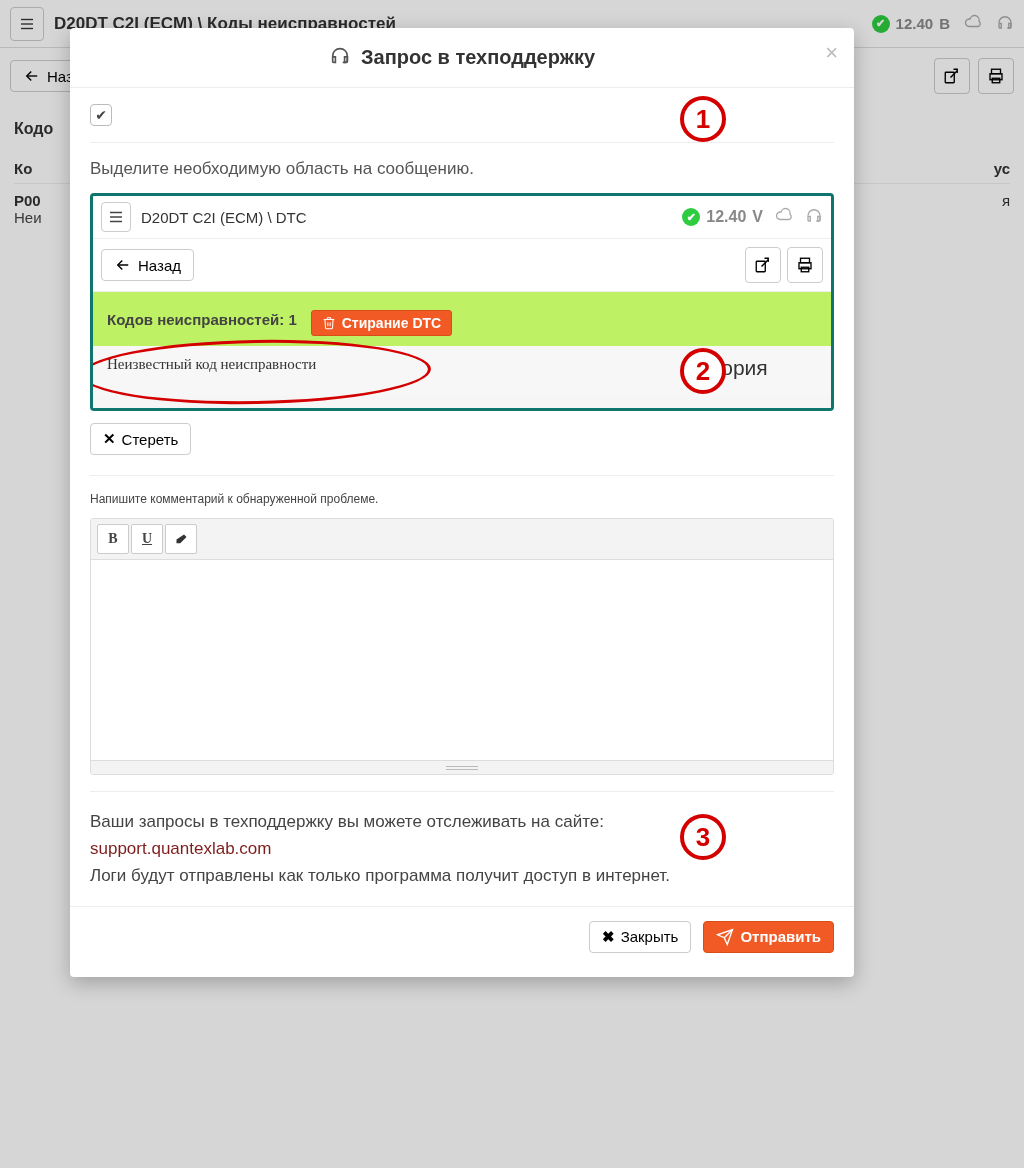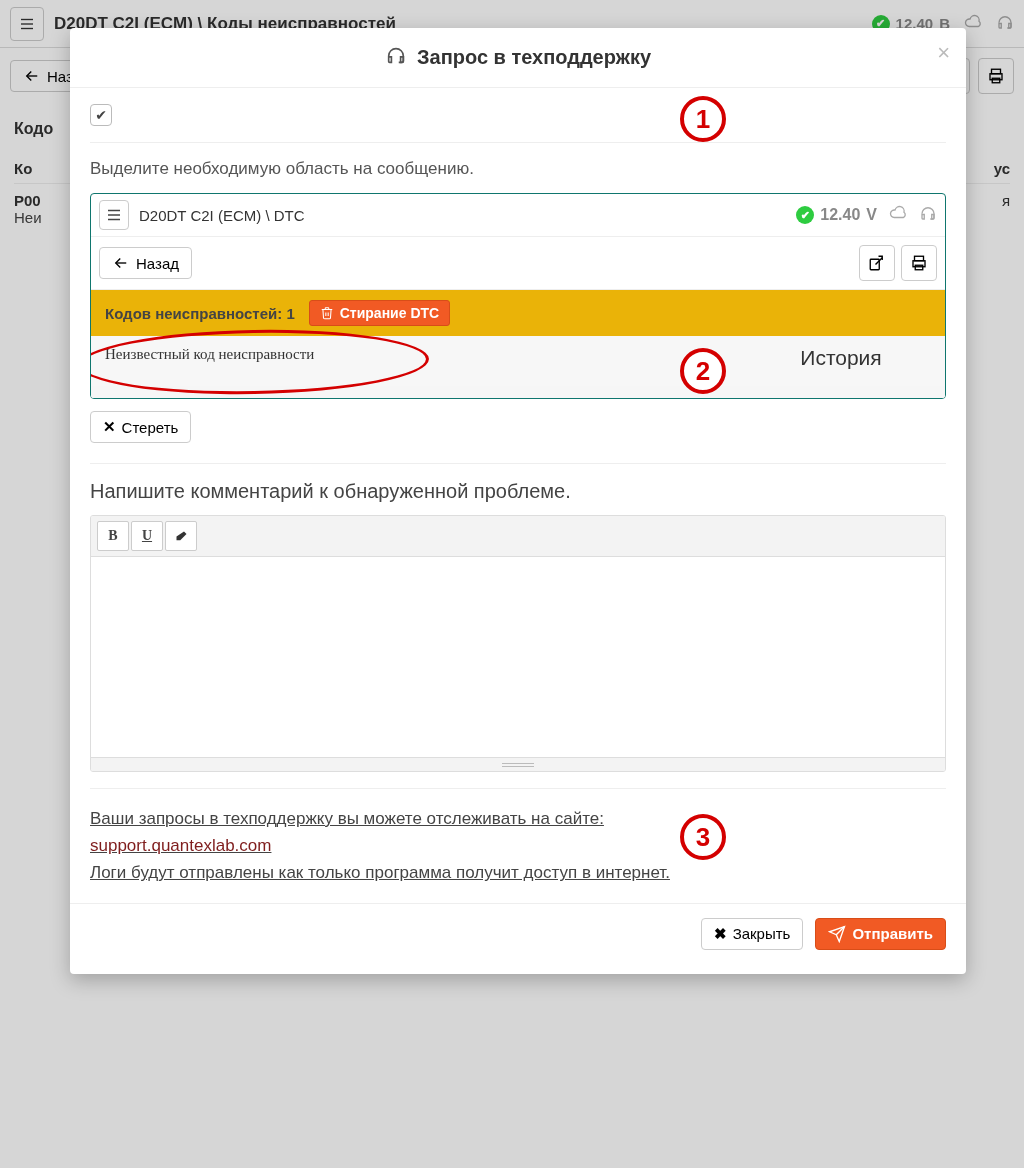--- a/index.html
+++ b/index.html
@@ -26,47 +26,47 @@
   .bg-table-head { display:flex; font-weight:700; padding:6px 0; border-bottom:1px solid #eee; }
   .bg-table-head .c1 { width:70%; } .bg-table-head .c2 { width:30%; text-align:right; }
   .bg-row { padding:8px 0; font-size:15px; }
   .bg-row .code { font-weight:700; }
   .bg-row .desc { color:#444; }
 
   
   .overlay { position:absolute; inset:0; background:rgba(0,0,0,0.16); }
 
   
-  .modal { position:absolute; top:28px; left:70px; width:896px; background:#fff; border-radius:4px; box-shadow:0 6px 20px rgba(0,0,0,.25); padding:0; }
+  .modal { position:absolute; top:28px; left:70px; width:784px; background:#fff; border-radius:4px; box-shadow:0 6px 20px rgba(0,0,0,.25); padding:0; }
   .modal-header { display:flex; align-items:center; justify-content:center; padding:16px; position:relative; border-bottom:1px solid #eee; }
   .modal-title { font-weight:700; font-size:20px; display:flex; align-items:center; gap:10px; }
   .modal-close { position:absolute; right:16px; top:12px; font-size:22px; color:#bbb; cursor:pointer; }
 
   .modal-body { padding:16px 20px; font-size:16px; color:#444; }
   .modal-body hr { border:none; border-top:1px solid #eee; margin:16px 0; }
 
   .attach-row { display:flex; align-items:center; gap:10px; margin-bottom:4px; }
   .chk { width:22px; height:22px; border:1px solid #bbb; border-radius:4px; display:inline-flex; align-items:center; justify-content:center; font-size:14px; cursor:pointer; }
 
   .hint { font-size:17px; color:#555; margin:6px 0 14px; }
 
-  .shot-wrap { border:1px solid #0f766e; border-radius:4px; background:#fff; padding:0; position:relative; overflow:hidden; }
+  .shot-wrap { border:3px solid #0f766e; border-radius:4px; background:#fff; padding:0; position:relative; overflow:hidden; }
   .shot-top { display:flex; align-items:center; gap:10px; padding:6px 8px; border-bottom:1px solid #eee; }
   .shot-crumb { font-size:15px; font-weight:500; color:#333; }
   .shot-top .flex-spacer { flex:1; }
   .shot-right { display:flex; align-items:center; gap:12px; color:#888; }
   .shot-right .volt { color:#888; }
 
   .shot-toolbar { display:flex; align-items:center; padding:8px; gap:8px; border-bottom:1px solid #eee; }
   .rbuttons { display:flex; gap:6px; }
 
   .shot-body { background:#f6f6f6; padding:0; }
-  .shot-panel { background:#eab308; margin:0; }
+  .shot-panel { background:#bef264; margin:0; }
   .dtc-head { display:flex; align-items:center; gap:14px; padding:10px 14px; font-weight:700; font-size:15px; }
-  .orange-btn { background:#f15a24; border:1px solid #d84d18; color:#fff; border-radius:3px; padding:4px 10px; font-weight:600; font-size:14px; display:inline-flex; align-items:center; gap:6px; cursor:pointer; }
+  .orange-btn { background:#f15a24; border:1px solid #d84d18; color:#fff; border-radius:3px; padding:4px 10px; font-weight:600; font-size:14px; display:inline-flex; align-items:center; gap:6px; cursor:pointer;margin-top:8px; }
 
   .dtc-table-header { display:flex; padding:8px 14px; border-top:1px solid #eee; border-bottom:1px solid #ddd; font-weight:700; font-size:15px; }
   .dtc-table-header .hc1 { flex:1; display:flex; align-items:center; gap:6px; }
   .dtc-table-header .hc2 { width:180px; display:flex; align-items:center; gap:6px; }
 
   .dtc-row { display:flex; padding:10px 14px 16px; background:#f7f7f7; position:relative; overflow:visible; }
   .dtc-row .rc1 { flex:1; }
   .dtc-row .rc1 .code { font-size:15px; color:#222; }
   .dtc-row .rc1 .desc { font-size:15px; color:#333;font-family:Liberation Serif, serif; }
   .dtc-row .rc2 { width:180px; font-size:21px; color:#333;text-align:center; }
@@ -74,29 +74,29 @@
   .shot-gap { background:#f6f6f6; height:12px; }
 
   .red-circle-mark {
     position:absolute; left:-12px; top:-6px; width:350px; height:64px;
     border:3px solid #d40000; border-radius:50%/50%; transform:rotate(-1deg);
     pointer-events:none;
   }
 
   .erase-row { padding:12px 0 4px; }
 
-  .editor-label { font-size:20px; color:#444; margin:0 0 12px; }
+  .editor-label { font-size:12px; color:#444; margin:0 0 12px; }
   .editor { border:1px solid #ddd; border-radius:3px; overflow:hidden; }
   .editor-toolbar { background:#f3f3f3; border-bottom:1px solid #ddd; padding:5px 6px; display:flex; gap:2px; }
   .tbtn { border:1px solid #ccc; background:#fff; width:32px; height:30px; display:inline-flex; align-items:center; justify-content:center; font-weight:700; cursor:pointer; border-radius:2px; font-size:14px; }
   .editor-area { width:100%; height:200px; border:none; resize:none; padding:10px; font-family:inherit; font-size:15px; outline:none; display:block; }
   .editor-griphandle { height:14px; background:#f3f3f3; border-top:1px solid #ddd; display:flex; align-items:center; justify-content:center; }
   .grip { width:32px; height:4px; border-top:1px solid #bbb; border-bottom:1px solid #bbb; }
 
-  .footer-text { font-size:17px; color:#444; line-height:1.6;text-decoration:underline; }
+  .footer-text { font-size:17px; color:#444; line-height:1.6; }
   .footer-text a { color:#7f1d1d; text-decoration:none; }
 
   .modal-footer { display:flex; justify-content:flex-end; gap:12px; padding:14px 20px 24px; border-top:1px solid #eee; }
   .btn-close { background:#fff; }
   .btn-send { background:#f15a24; color:#fff; border:1px solid #d84d18; font-weight:600; }
 
   .num-badge {
     position:absolute; width:46px; height:46px; border:4px solid #d40000; border-radius:50%;
     display:flex; align-items:center; justify-content:center; color:#d40000; font-weight:700; font-size:26px;
     background:#fff; pointer-events:none;

